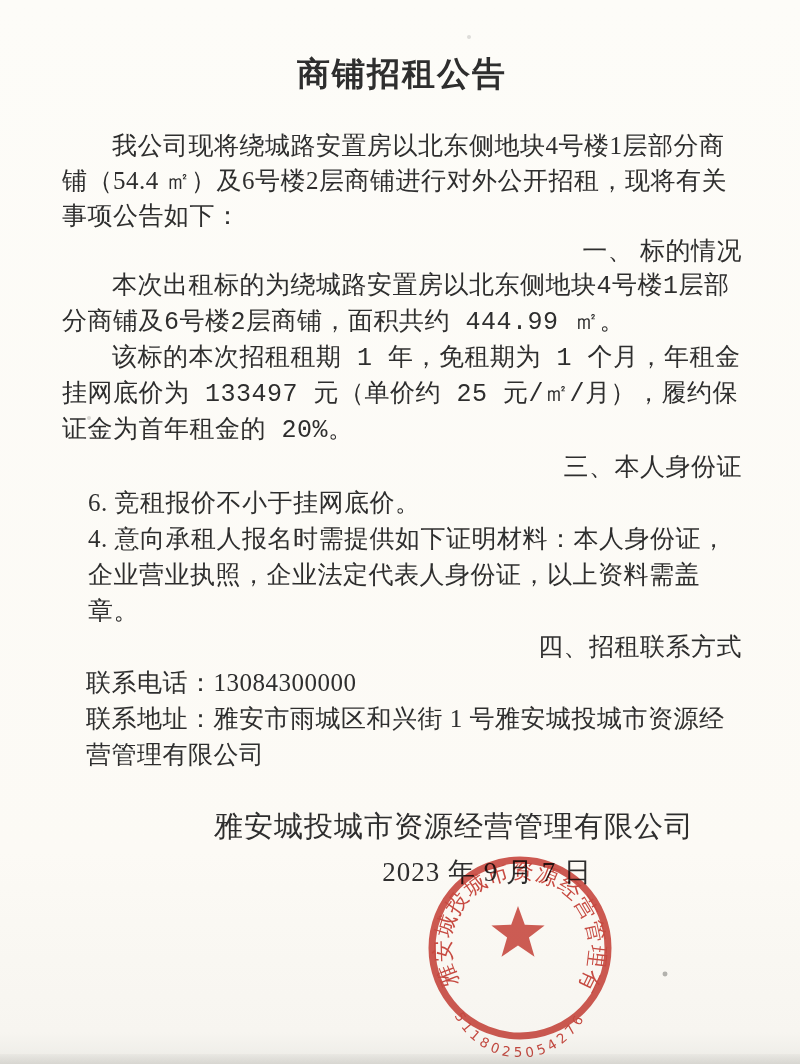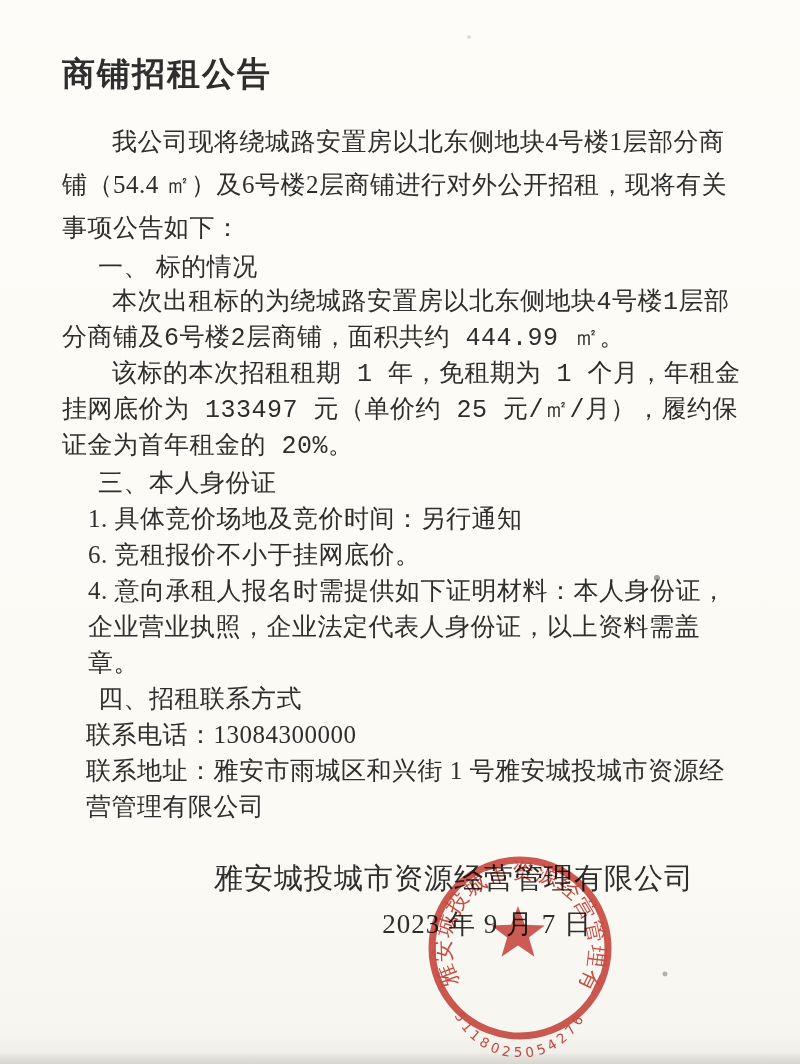--- a/index.html
+++ b/index.html
@@ -20,30 +20,30 @@
   .page::after { 
     content: "";
     position: absolute; left: 0; right: 0; bottom: 0; height: 10px;
     background: linear-gradient(180deg, rgba(120,118,112,0.05), rgba(120,118,112,0.18));
   }
   h1.doc-title {
     margin: 14px 0 0 0;
     font-size: 33px;
     line-height: 44px;
     font-weight: bold;
-    text-align: left;
+    text-align: center;
     letter-spacing: 2px;
   }
   p { margin: 0; font-size: 25px; line-height: 36px; letter-spacing: 0.5px; }
   p.intro {
-    margin-top: 24px;
-    line-height: 43px;
+    margin-top: 32px;
+    line-height: 35px;
     text-indent: 2em;
   }
-  p.sec-heading { padding-left: 36px; }
+  p.sec-heading { padding-left: 36px; text-align: right; }
   p.sec-para { text-indent: 2em; font-family: Liberation Mono, monospace; }
   p.list-item { padding-left: 26px; }
   p.contact-line { padding-left: 24px; }
   .signature-block { margin-top: 36px; text-align: right; }
   .sig-company {
     font-size: 29px; line-height: 34px;
     padding-right: 48px; letter-spacing: 1px;
   }
   .sig-date {
     font-size: 27px; line-height: 34px;
@@ -75,21 +75,20 @@
   <h1 class="doc-title">商铺招租公告</h1>
 
   <p class="intro">我公司现将绕城路安置房以北东侧地块4号楼1层部分商铺（54.4 ㎡）及6号楼2层商铺进行对外公开招租，现将有关事项公告如下：</p>
 
   <p class="sec-heading">一、 标的情况</p>
   <p class="sec-para">本次出租标的为绕城路安置房以北东侧地块4号楼1层部分商铺及6号楼2层商铺，面积共约 444.99 ㎡。</p>
 
   <p class="sec-para">该标的本次招租租期 1 年，免租期为 1 个月，年租金挂网底价为 133497 元（单价约 25 元/㎡/月），履约保证金为首年租金的 20%。</p>
 
   <p class="sec-heading">三、本人身份证</p>
-  <p class="list-item">1. 具体竞价场地及竞价时间：另行通知</p>
   <p class="list-item">6. 竞租报价不小于挂网底价。</p>
   <p class="list-item">4. 意向承租人报名时需提供如下证明材料：本人身份证，企业营业执照，企业法定代表人身份证，以上资料需盖章。</p>
 
   <p class="sec-heading">四、招租联系方式</p>
   <p class="contact-line">联系电话：13084300000</p>
   <p class="contact-line">联系地址：雅安市雨城区和兴街 1 号雅安城投城市资源经营管理有限公司</p>
 
   <div class="signature-block">
     <p class="sig-company">雅安城投城市资源经营管理有限公司</p>
     <p class="sig-date">2023 年 9 月 7 日</p>

